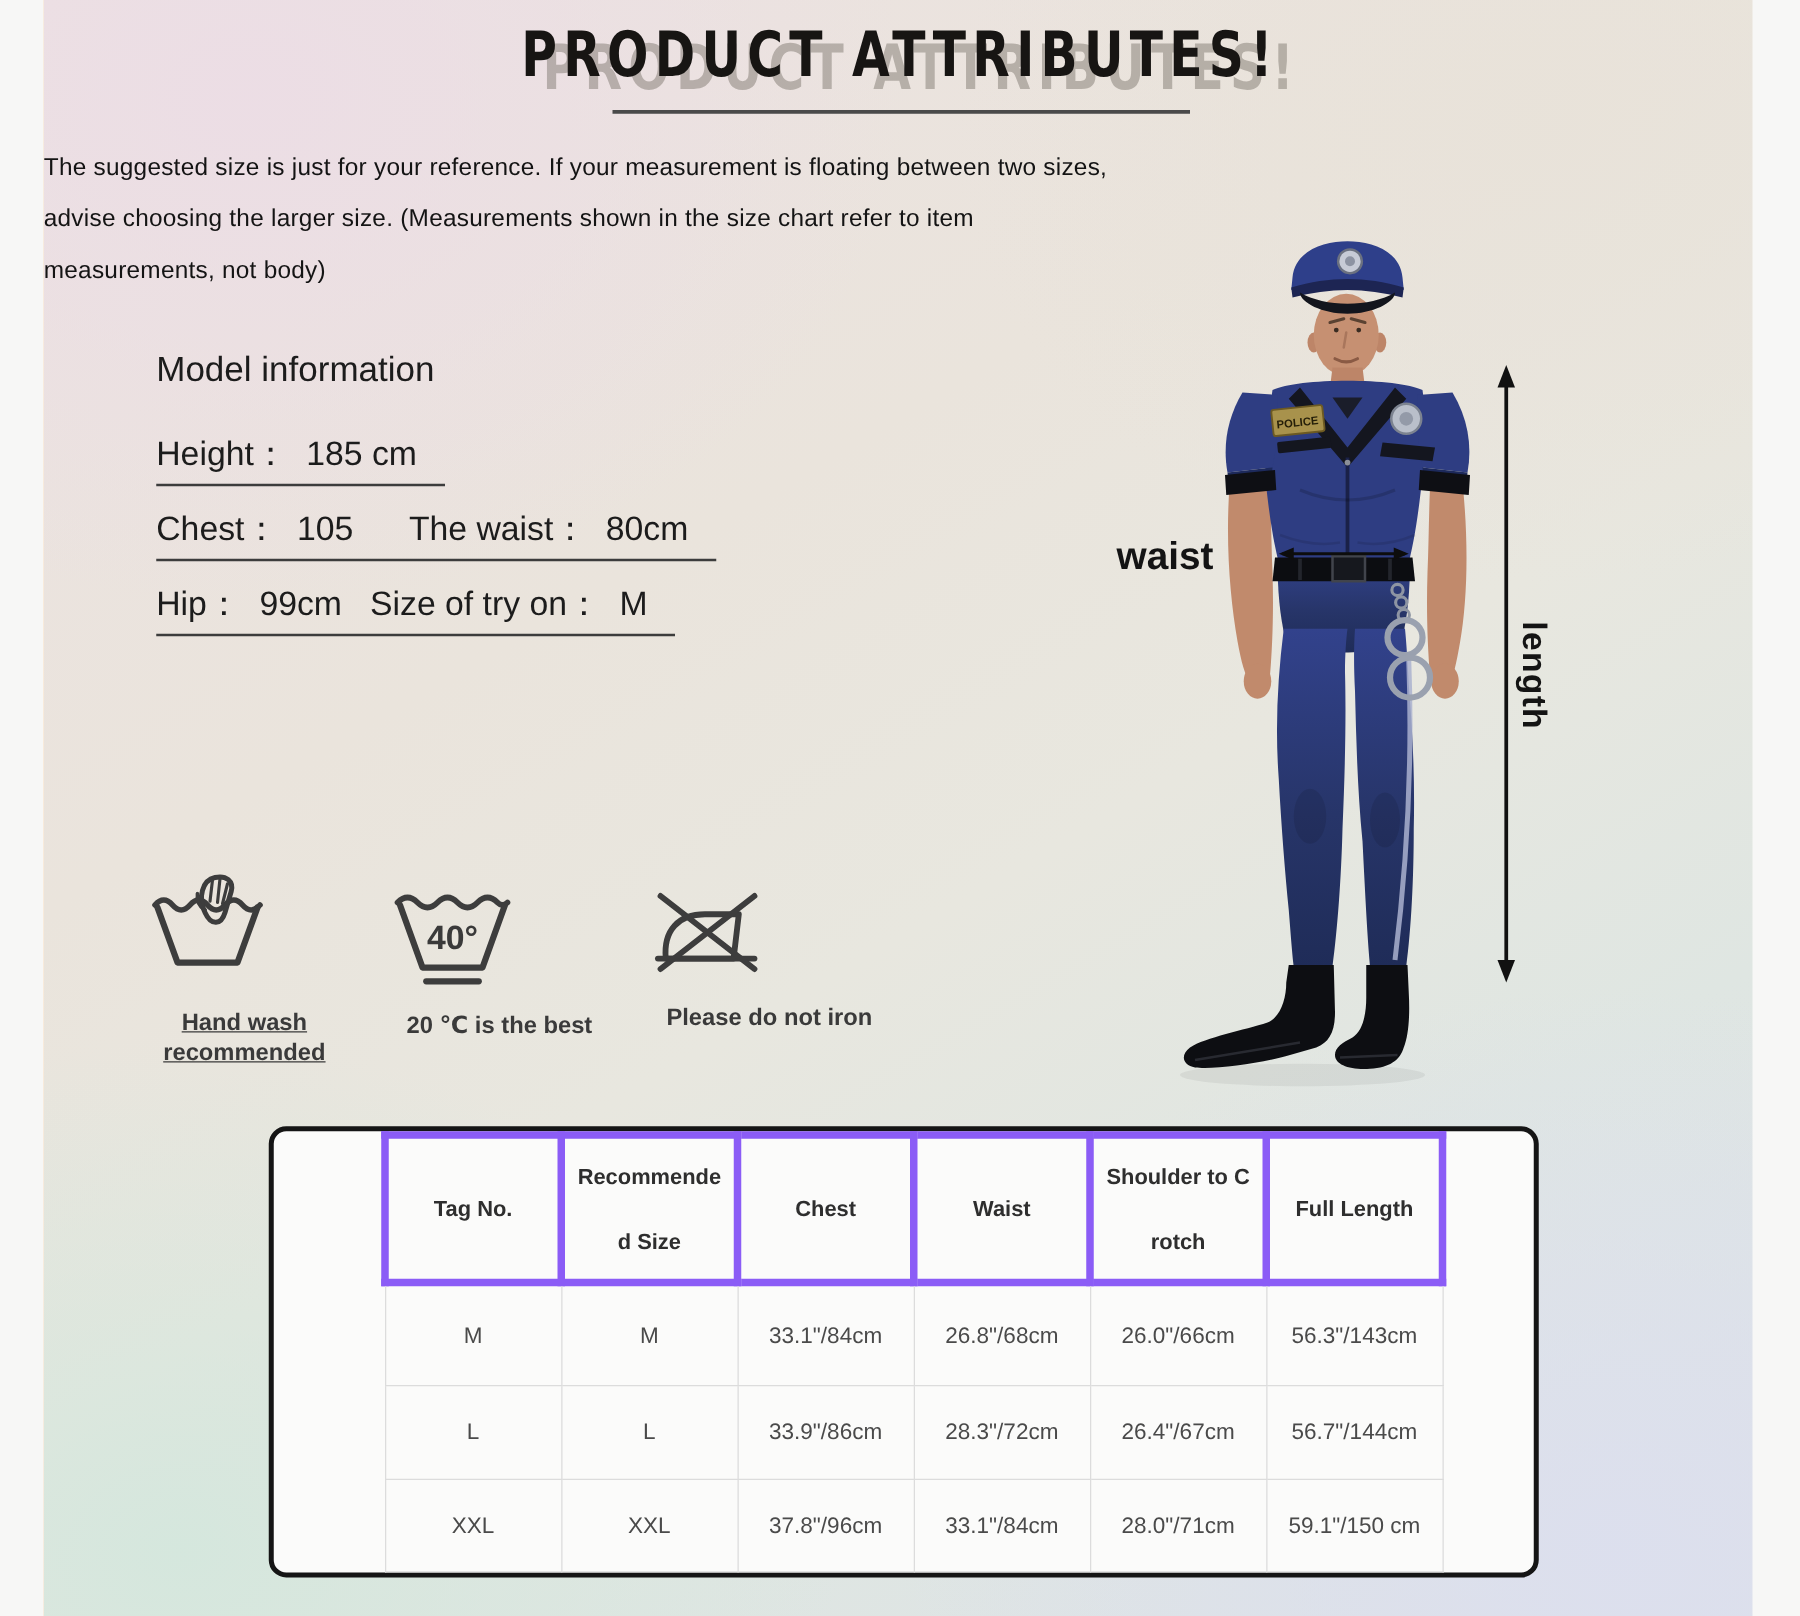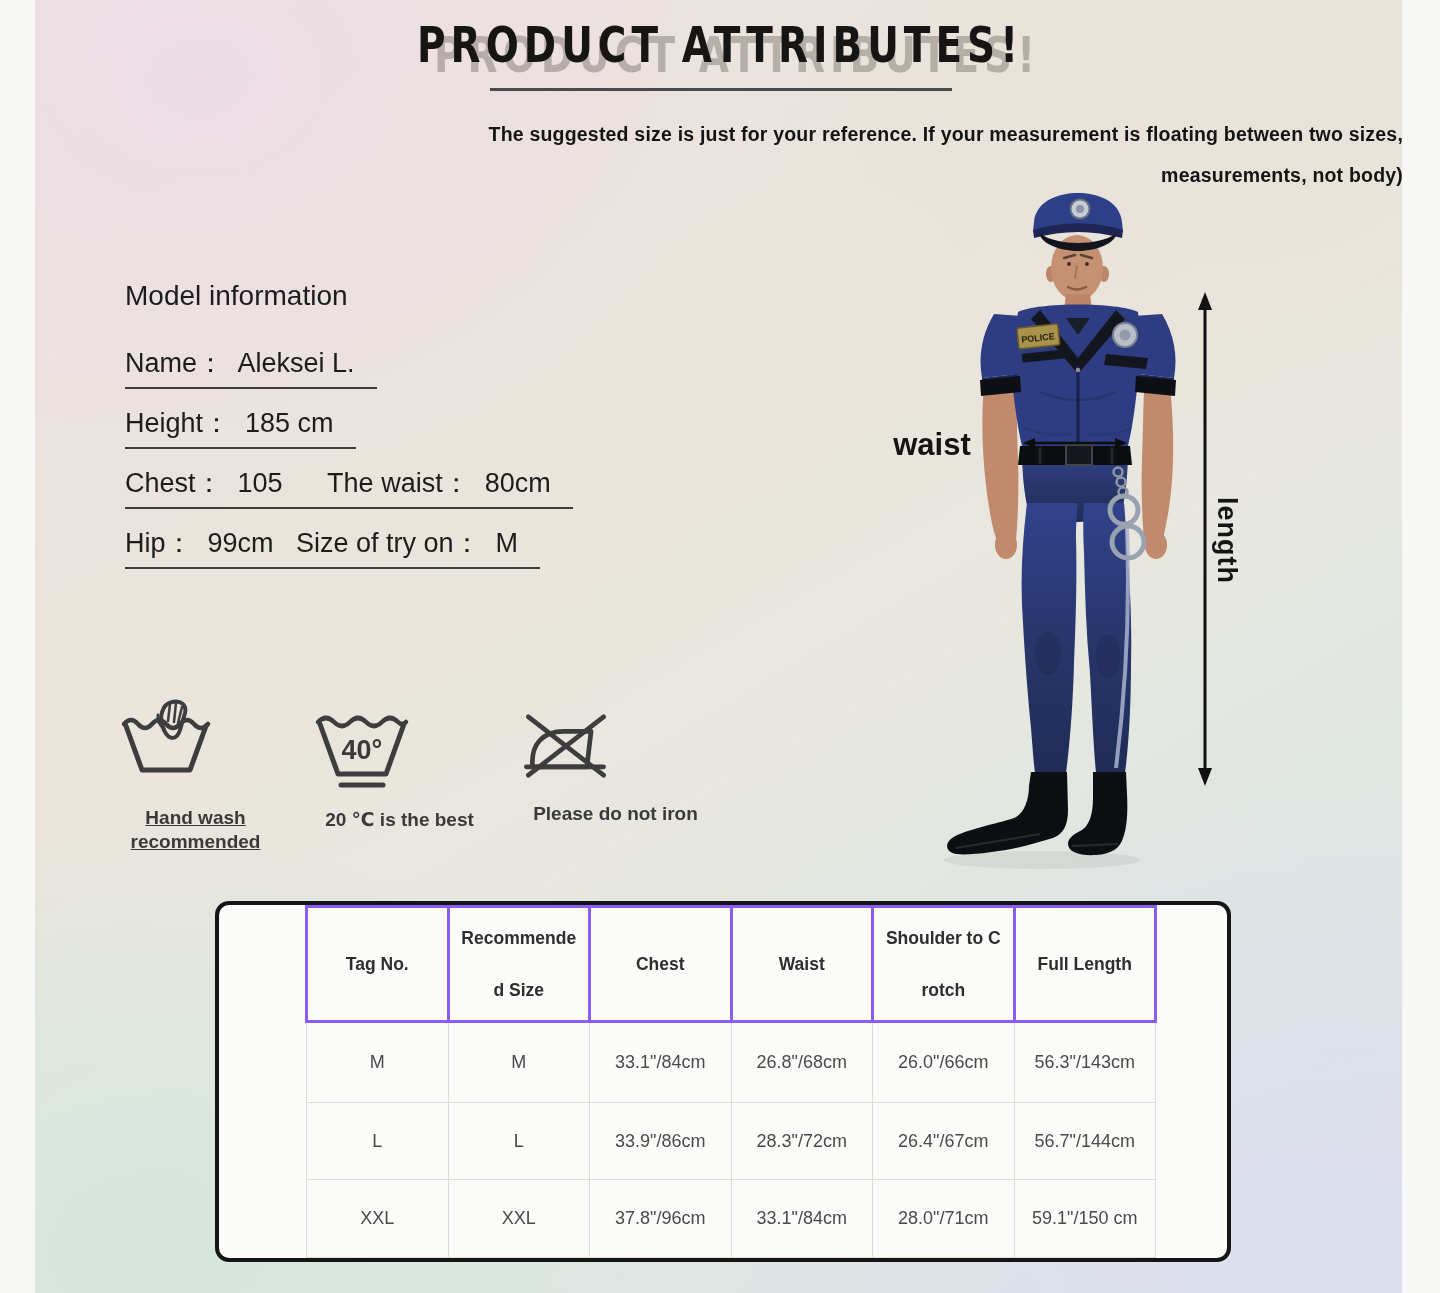--- a/index.html
+++ b/index.html
@@ -16,22 +16,22 @@
   .edge-left{left:0;width:35px;}
   .edge-right{left:1402px;width:38px;}
 
   .title{position:absolute;top:16px;left:0;width:1440px;text-align:center;
          font-family:"DejaVu Sans","Liberation Sans",sans-serif;
          font-size:39px;font-weight:800;letter-spacing:5px;color:#171513;
          transform:scaleY(1.28);transform-origin:top center;
          text-shadow:17px 8px 0 rgba(118,110,102,0.45);}
   .title-underline{position:absolute;left:490px;top:88px;width:462px;height:3px;background:#4a4a4a;}
 
-  .intro{position:absolute;left:35px;top:114px;width:1368px;text-align:right;
-         font-size:19.5px;font-weight:700;color:#141414;line-height:41px;letter-spacing:0.2px;}
+  .intro{position:absolute;left:35px;top:114px;width:1368px;text-align:left;
+         font-size:19.5px;font-weight:400;color:#141414;line-height:41px;letter-spacing:0.2px;}
 
   .model-info{position:absolute;left:125px;top:280px;}
   .model-info-heading{font-size:28px;color:#1c1c1c;font-weight:400;margin-bottom:36px;}
   .mi-row{display:table;font-size:27px;color:#1c1c1c;line-height:31px;white-space:pre;
           border-bottom:2px solid #3c3c3c;padding:0 22px 8px 0;margin-bottom:19px;}
   .care-item{position:absolute;display:flex;flex-direction:column;}
   .care-hand{left:118px;top:694px;width:155px;}
   .care-wash{left:312px;top:696px;width:175px;}
   .care-iron{left:518px;top:702px;width:195px;}
   .care-label{margin-top:8px;font-size:19px;font-weight:700;color:#3a3a3a;text-align:center;line-height:24px;}
@@ -42,44 +42,44 @@
   .waist-label{position:absolute;left:862px;top:427px;width:140px;text-align:center;
                font-size:31px;font-weight:700;color:#141414;}
   .length-label{position:absolute;left:1211px;top:497px;height:110px;
                 writing-mode:vertical-rl;font-size:27px;font-weight:700;color:#141414;letter-spacing:1px;}
 
   .size-table-box{position:absolute;left:215px;top:901px;width:1016px;height:361px;
                   box-sizing:border-box;border:4px solid #151515;border-radius:14px;
                   background:#fbfbfa;padding:0 70px 0 86px;}
   table.size-table{width:100%;height:100%;border-collapse:collapse;table-layout:fixed;}
   .size-table th{height:112px;font-size:17.5px;font-weight:700;color:#2e2e2e;
-                 border:3px solid #8b5cf6;text-align:center;vertical-align:middle;
+                 border:6px solid #8b5cf6;text-align:center;vertical-align:middle;
                  line-height:52px;white-space:pre-line;padding:0;margin-top:13px;}
   .size-table td{font-size:18px;color:#4a4a4a;border:1px solid #dcdcdc;
                  text-align:center;vertical-align:middle;padding:0;}
 </style>
 </head>
 <body>
 
 <div class="page">
   <div class="bg"></div>
   <div class="edge-strip edge-left"></div>
   <div class="edge-strip edge-right"></div>
 
   <div class="title">PRODUCT ATTRIBUTES!</div>
   <div class="title-underline"></div>
 
   <div class="intro">
       <div>The suggested size is just for your reference. If your measurement is floating between two sizes,</div>
+      <div>advise choosing the larger size. (Measurements shown in the size chart refer to item</div>
       <div>measurements, not body)</div>
     </div>
 
   <div class="model-info">
     <div class="model-info-heading">Model information</div>
-    <div class="mi-row">Name：  Aleksei L.</div>
     <div class="mi-row">Height：  185 cm</div>
     <div class="mi-row">Chest：  105      The waist：  80cm</div>
     <div class="mi-row">Hip：  99cm   Size of try on：  M</div>
   </div>
 
   <div class="care-item care-hand">
     <span>
       <svg width="96" height="100" viewBox="0 0 92 100" fill="none">
         <path d="M4,30 Q11,22 18,30 Q25,38 32,30 Q39,22 46,30 Q53,38 60,30 Q67,22 74,30 Q81,38 88,30" stroke="#3d3d3d" stroke-width="4.5" stroke-linecap="round"></path>
         <path d="M6,32 L22,76 L70,76 L86,32" stroke="#3d3d3d" stroke-width="5" stroke-linejoin="round" stroke-linecap="round"></path>

